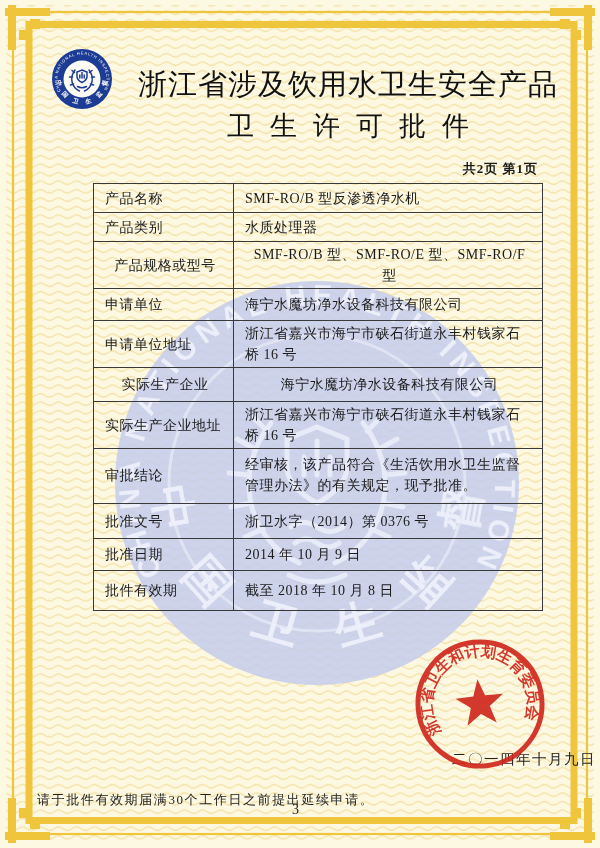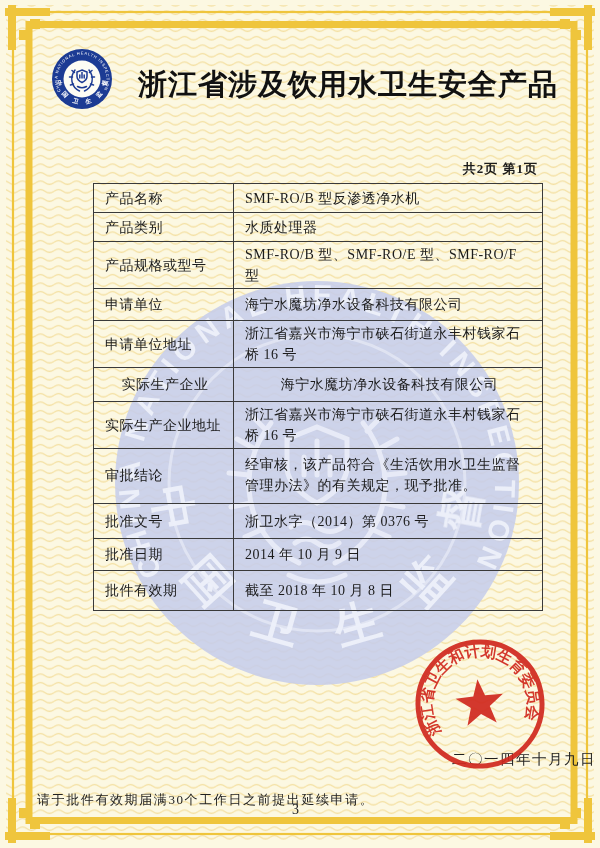--- a/index.html
+++ b/index.html
@@ -5,35 +5,35 @@
   html,body{margin:0;padding:0;background:#888;}
   .page{
     position:relative;width:600px;height:848px;margin:0 auto;
     background:#fcf8e2;overflow:hidden;
     font-family:"Liberation Serif","DejaVu Serif",serif;color:#1b1b1b;
   }
   .layer{position:absolute;left:0;top:0;}
   
   .emblem{position:absolute;left:49px;top:46px;width:66px;height:66px;z-index:2;}
   .titles{position:absolute;left:138px;top:66px;width:420px;text-align:center;z-index:2;
-          font-family:"Liberation Sans","DejaVu Sans",sans-serif;font-weight:bold;color:#111;}
+          font-family:"Liberation Sans","DejaVu Sans",sans-serif;font-weight:normal;color:#111;}
   .title1{font-size:29px;letter-spacing:1px;line-height:1.25;}
   .title2{font-size:27px;letter-spacing:16px;text-indent:16px;margin-top:6px;}
   .pages-note{position:absolute;right:62px;top:160px;font-size:13px;font-weight:bold;z-index:2;letter-spacing:1px;}
   
   table.permit{
     position:absolute;left:93px;top:183px;width:450px;z-index:2;
     border-collapse:collapse;table-layout:fixed;
   }
   table.permit td{
     border:1.6px solid #3a3a3a;font-size:14px;vertical-align:middle;
     padding:2px 8px 2px 11px;letter-spacing:0.5px;line-height:1.5;
   }
   td.lbl{width:120px;margin-top:42px;}
-  tr.r1{height:29px;} tr.r2{height:29px;} tr.r3{height:37px;} tr.r4{height:32px;}
+  tr.r1{height:29px;} tr.r2{height:29px;} tr.r3{height:37px;text-align:center;} tr.r4{height:32px;}
   tr.r5{height:36px;} tr.r6{height:34px;text-align:center;} tr.r7{height:40px;} tr.r8{height:55px;font-family:Liberation Mono, monospace;}
   tr.r9{height:35px;} tr.r10{height:32px;} tr.r11{height:40px;} tr.r12{height:82px;}
   
   .watermark{position:absolute;left:97px;top:263px;width:440px;height:440px;z-index:1;}
   .stamp{position:absolute;left:408px;top:632px;width:144px;height:144px;z-index:3;}
   .stamp-date{position:absolute;left:452px;top:750px;z-index:2;font-size:14.5px;letter-spacing:1.5px;color:#1f1f1f;}
   
   .footer-note{position:absolute;left:37px;top:791px;font-size:13px;letter-spacing:1.6px;z-index:2;color:#222;}
   .page-number{position:absolute;left:292px;top:802px;font-size:14px;z-index:2;color:#222;}
 </style>
@@ -132,20 +132,21 @@
       <path d="M 0,-9 l 5,2 v 4.5 c 0,3.5 -5,6 -5,6 c 0,0 -5,-2.5 -5,-6 v -4.5 z"></path>
       <path d="M 0,-6.5 v 5.5"></path>
         <path d="M -2.2,-4 v 3"></path>
         <path d="M 2.2,-4 v 3"></path>
       <path d="M -4.5,7.5 q 4.5,2.5 9,0"></path>
     </g>
   </svg>
 
   <div class="titles">
     <div class="title1">浙江省涉及饮用水卫生安全产品</div>
+    <div class="title2">卫生许可批件</div>
   </div>
 
   <div class="pages-note">共2页 第1页</div>
 
   <table class="permit">
     <tbody>
       <tr class="r1">
         <td class="lbl">产品名称</td>
         <td>SMF-RO/B 型反渗透净水机</td>
       </tr>

